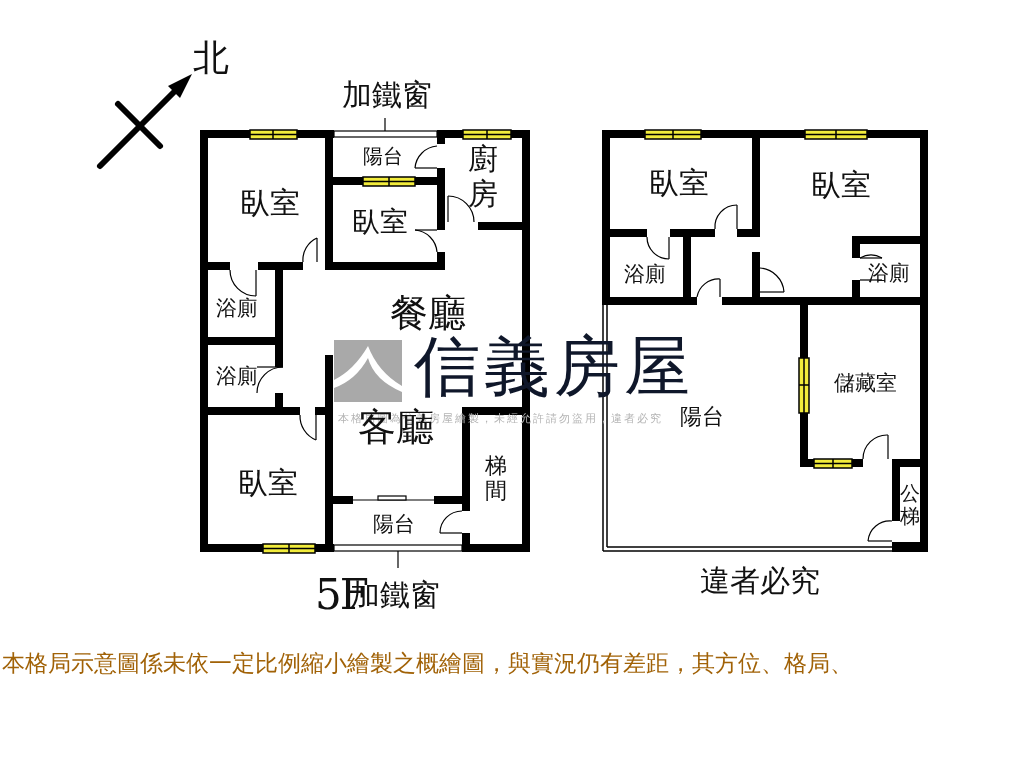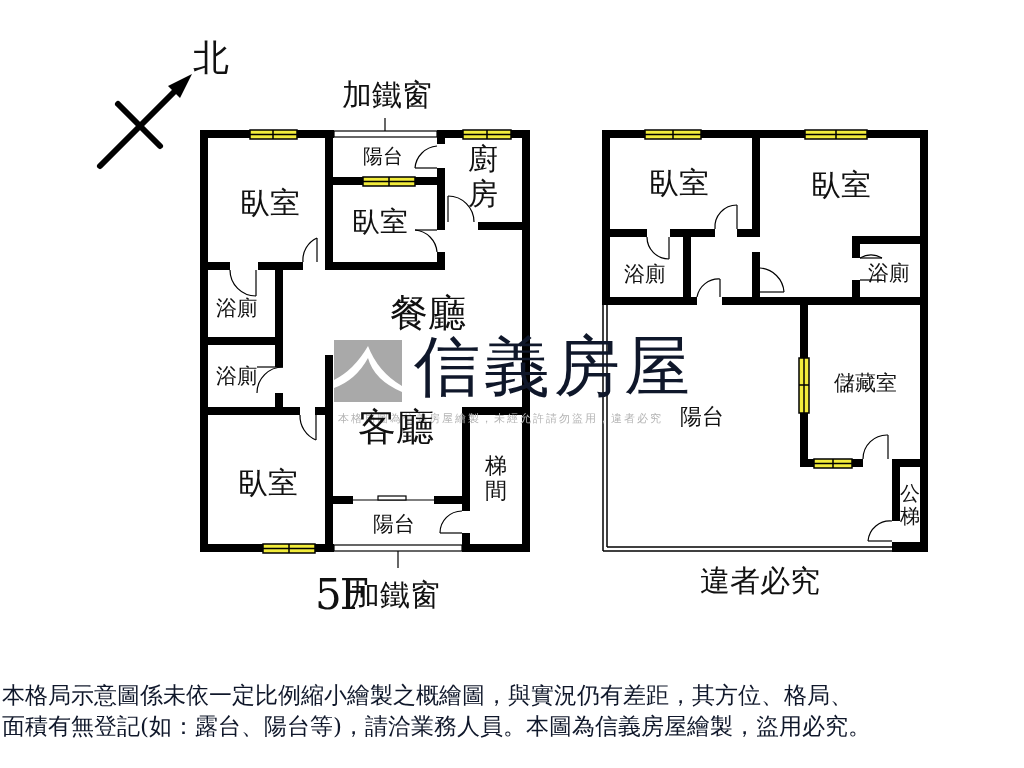--- a/index.html
+++ b/index.html
@@ -3,21 +3,21 @@
 <meta charset="utf-8">
 <style>
   html, body { margin:0; padding:0; background:#ffffff; }
   body { width:1024px; height:768px; position:relative; overflow:hidden; font-family:"DejaVu Serif","Liberation Serif", serif; color:#111; }
   svg.plan { position:absolute; left:0; top:0; }
   .lbl { position:absolute; white-space:nowrap; line-height:1; color:#111; font-family:"DejaVu Serif","Liberation Serif", serif; }
   .vlbl { position:absolute; line-height:1.15; color:#111; width:1em; text-align:center; font-family:"DejaVu Serif","Liberation Serif", serif; }
   .wm-logo { position:absolute; left:334px; top:340px; width:68px; height:62px; background:#a9a9a9; overflow:hidden; }
   .wm-text { position:absolute; left:414px; top:334px; font-size:66px; color:#0f172a; letter-spacing:4px; font-family:"DejaVu Sans","Liberation Sans", sans-serif; line-height:1; }
   .wm-sub { position:absolute; left:338px; top:413px; font-size:11px; color:#b4b4b4; letter-spacing:2px; font-family:"DejaVu Sans","Liberation Sans", sans-serif; line-height:1; }
-  .disclaimer { position:absolute; left:2px; top:680px; width:1022px; font-size:23px; line-height:31px; color:#0f172a; font-family:"DejaVu Serif","Liberation Serif", serif; }
+  .disclaimer { position:absolute; left:2px; top:648px; width:1022px; font-size:23px; line-height:31px; color:#a16207; font-family:"DejaVu Serif","Liberation Serif", serif; }
   .disclaimer div { white-space:nowrap; }
 </style>
 </head>
 <body>
 
 <svg class="plan" width="1024" height="640" viewBox="0 0 1024 640">
 
   <g stroke="#000" stroke-linecap="round">
     <line x1="100" y1="166" x2="180" y2="86" stroke-width="6"></line>
     <line x1="118" y1="104" x2="160" y2="146" stroke-width="6"></line>
@@ -210,14 +210,13 @@
 <div class="lbl" style="left:834px;top:373px;font-size:21px;font-family:Liberation Serif, serif;">儲藏室</div>
 <div class="lbl" style="left:680px;top:406px;font-size:22px;">陽台</div>
 <div class="vlbl" style="left:900px;top:482px;font-size:20px;">
   <span>公</span><br>
   <span>梯</span>
 </div>
 <div class="lbl" style="left:700px;top:566px;font-size:30px;">違者必究</div>
 
 <div class="disclaimer">
   <div>本格局示意圖係未依一定比例縮小繪製之概繪圖，與實況仍有差距，其方位、格局、</div>
-  <div>面積有無登記(如：露台、陽台等)，請洽業務人員。本圖為信義房屋繪製，盜用必究。</div>
 </div>
 
 </body></html>

